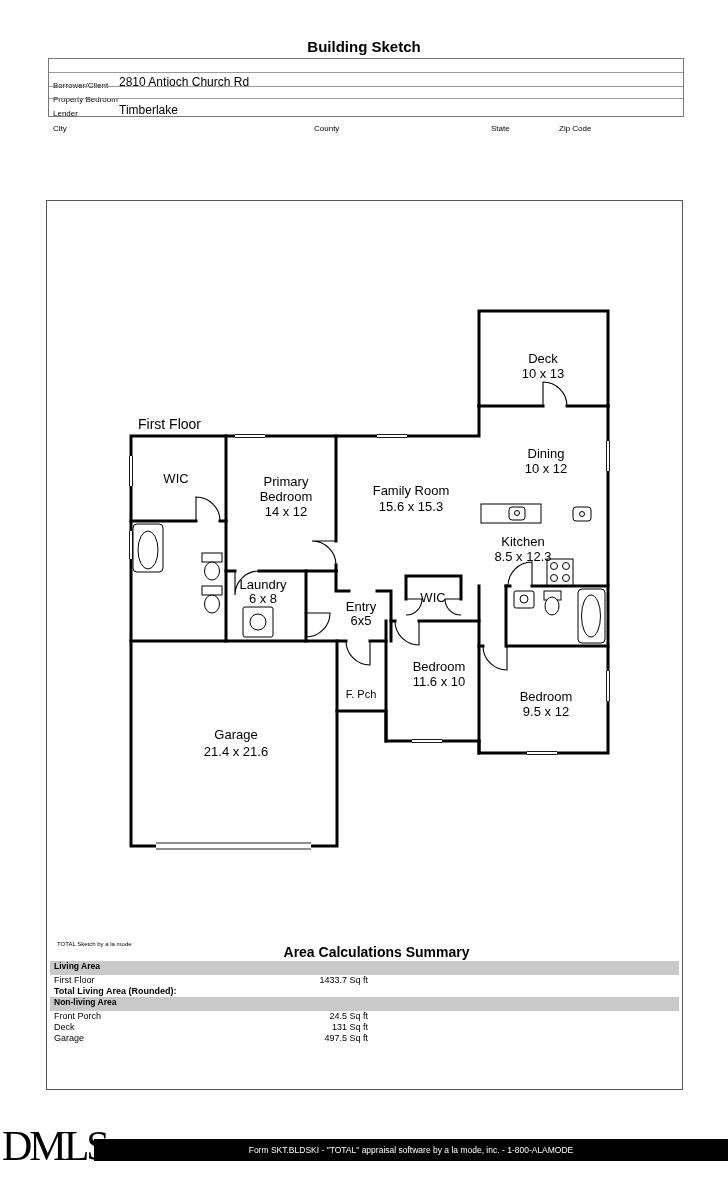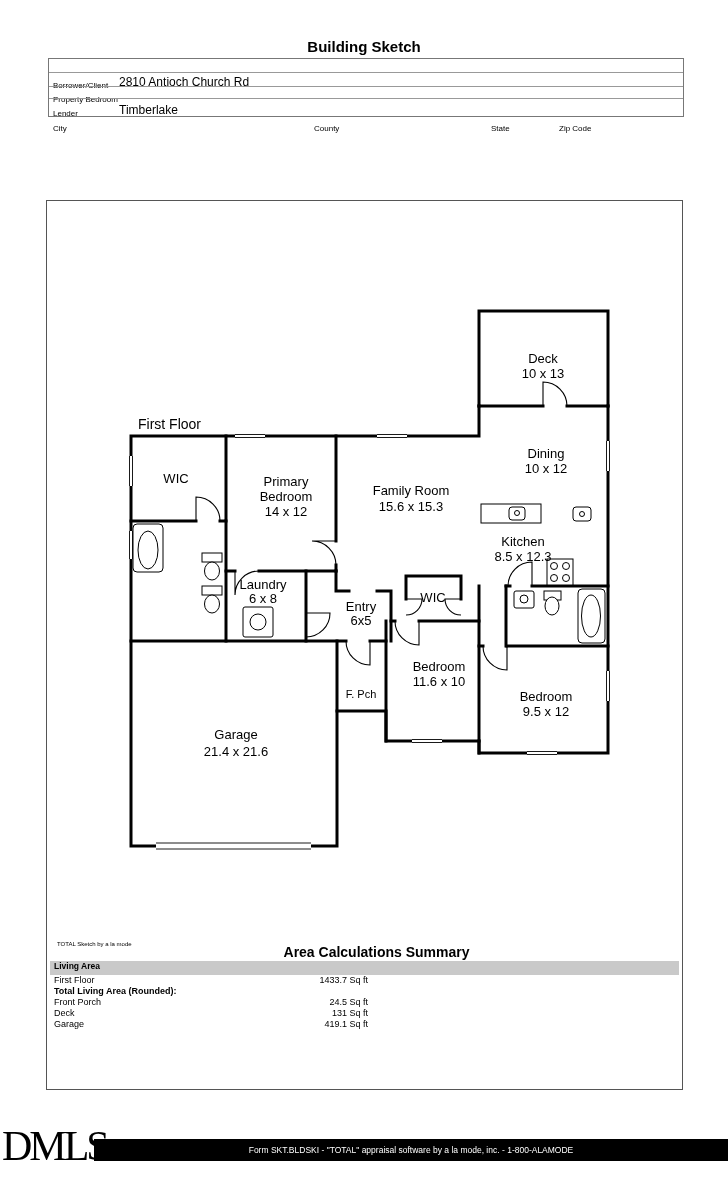--- a/index.html
+++ b/index.html
@@ -252,31 +252,32 @@
 
     <div class="sumtable">
       <div class="secbar">Living Area</div>
       <div class="srow">
         <span>First Floor</span>
         <span class="v">1433.7 Sq ft</span>
       </div>
       <div class="srow bold">
         <span>Total Living Area (Rounded):</span>
       </div>
+      <div class="secbar">Non-living Area</div>
       <div class="srow">
         <span>Front Porch</span>
         <span class="v">24.5 Sq ft</span>
       </div>
       <div class="srow">
         <span>Deck</span>
         <span class="v">131 Sq ft</span>
       </div>
       <div class="srow">
         <span>Garage</span>
-        <span class="v">419.1 Sq ft</span>
+        <span class="v">497.5 Sq ft</span>
       </div>
     </div>
   </div>
 
   <div class="logo">DMLS</div>
   <div class="footbar">
     <span>Form SKT.BLDSKI - "TOTAL" appraisal software by a la mode, inc. - 1-800-ALAMODE</span>
   </div>
 
 </div>

